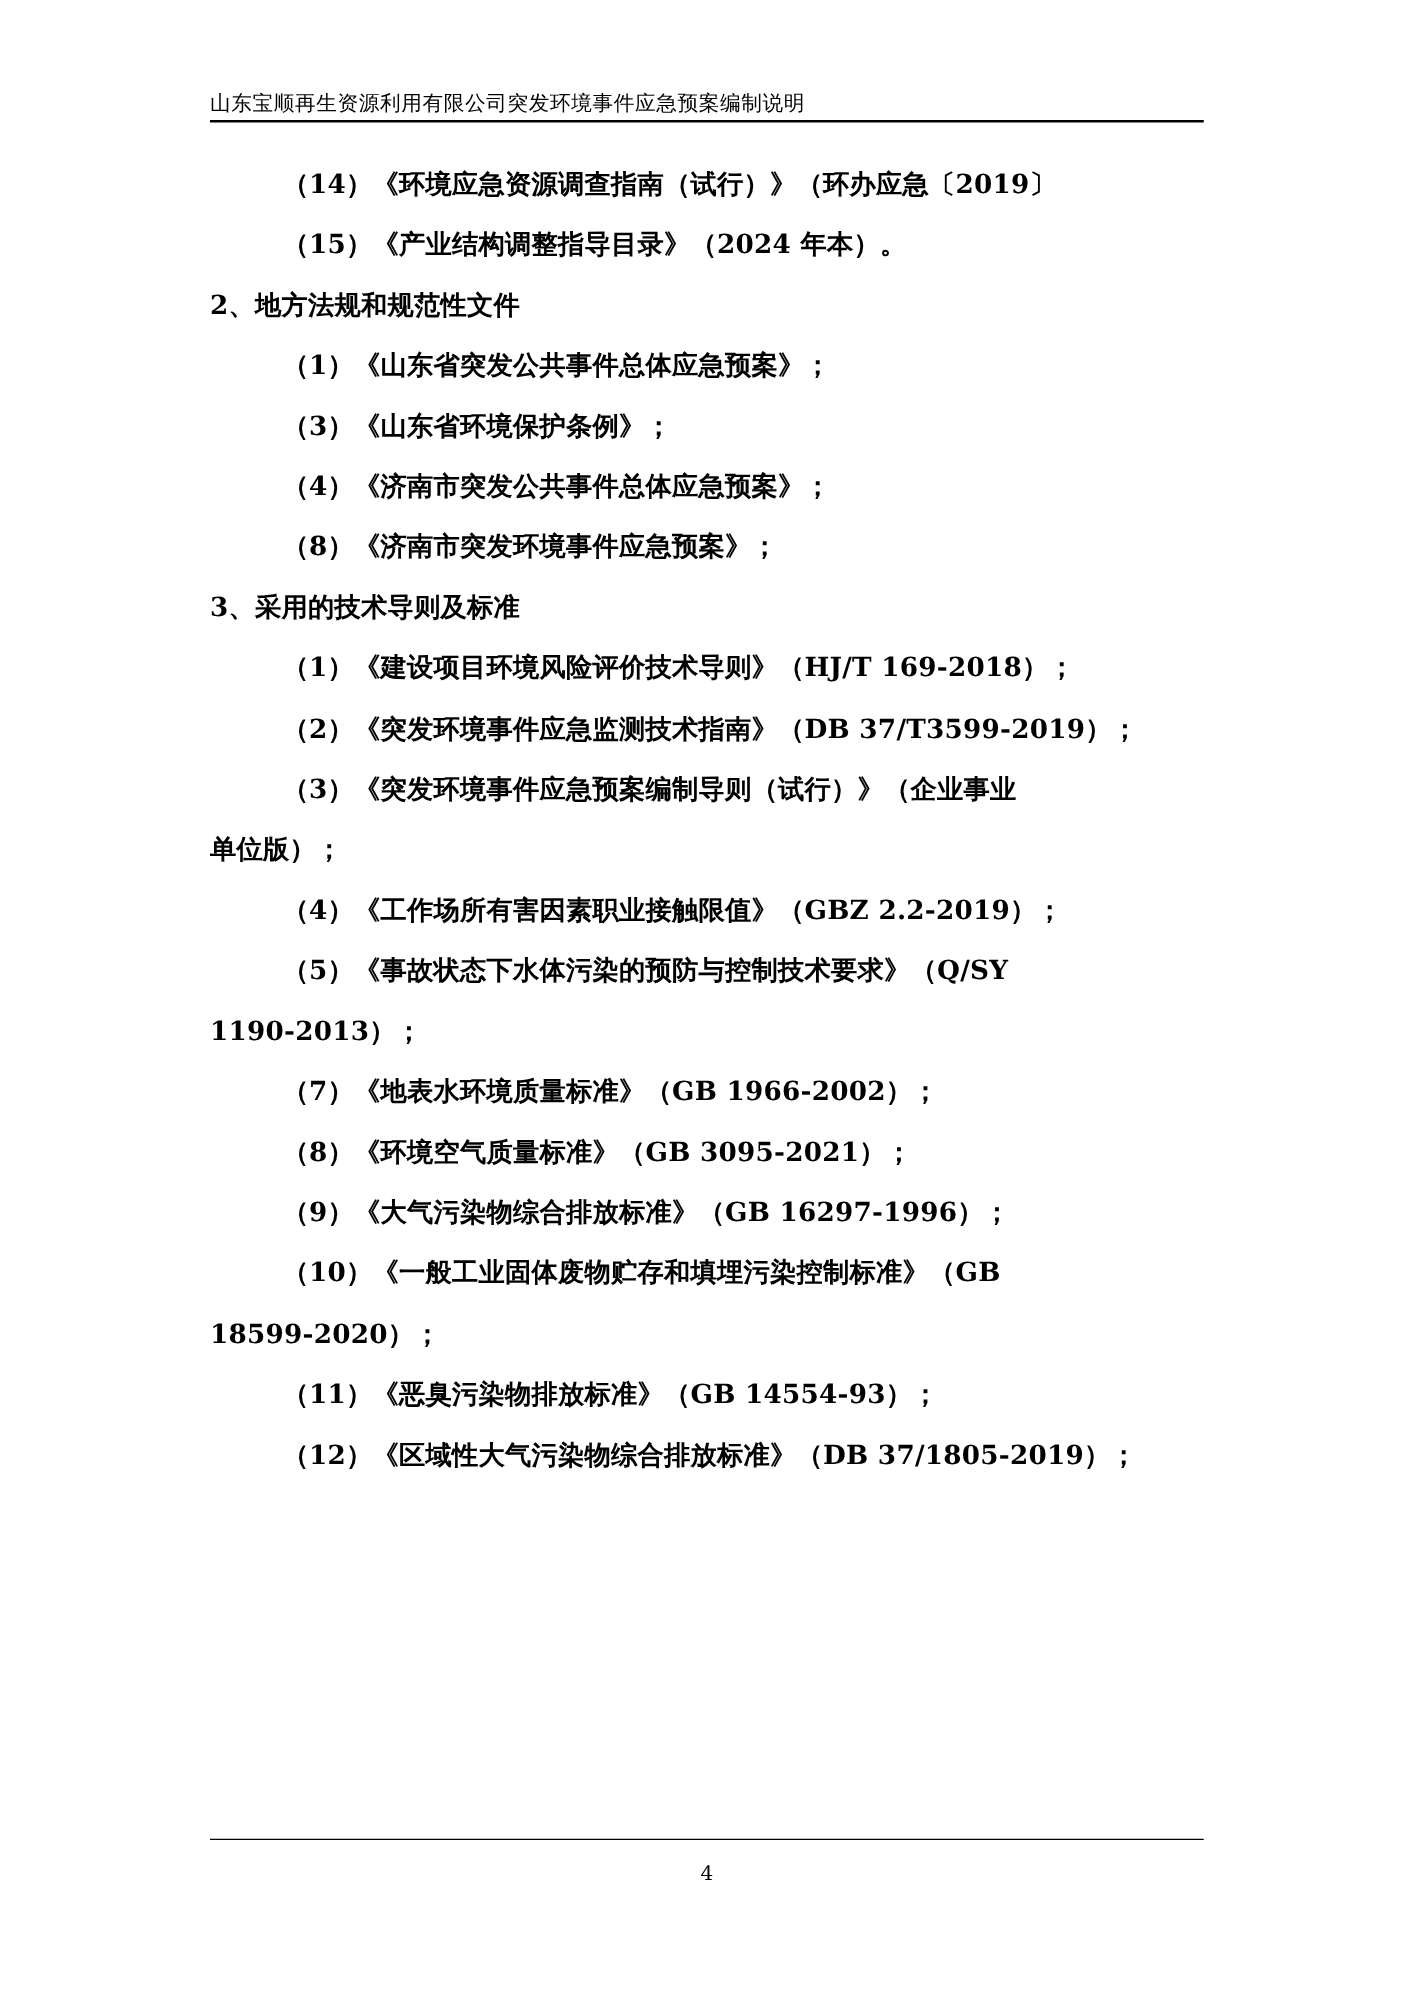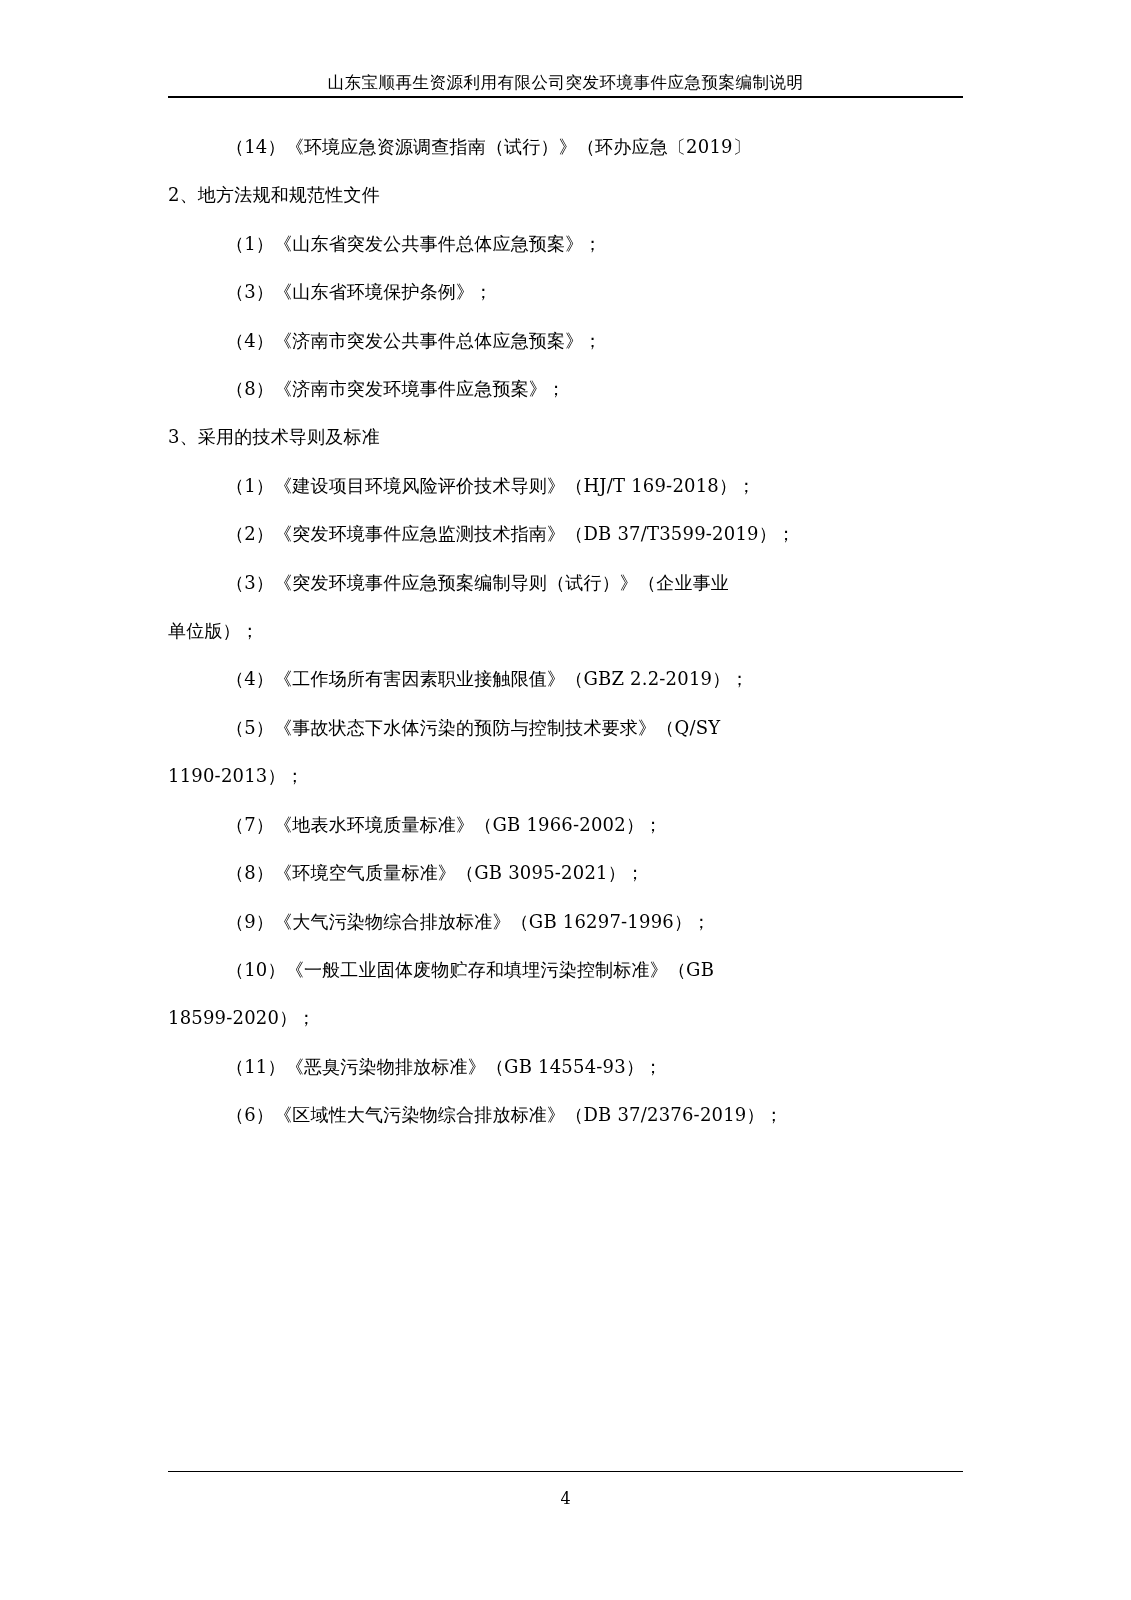--- a/index.html
+++ b/index.html
@@ -20,44 +20,44 @@
     width: 1131px;
     height: 1600px;
     box-sizing: border-box;
     padding: 0;
   }
   .header {
     position: absolute;
     top: 72px;
     left: 168px;
     width: 795px;
-    text-align: center;
     font-size: 16.5px;
     letter-spacing: 0.5px;
     font-family: "DejaVu Serif", "Liberation Serif", serif;
     white-space: nowrap;
   }
   .header-rule {
     position: absolute;
     top: 96px;
     left: 168px;
     width: 795px;
     border-top: 2.2px solid #000;
   }
   .content {
     position: absolute;
     top: 123px;
     left: 168px;
     width: 800px;
   }
   .line {
-    font-size: 18px;
+    font-size: 21px;
     line-height: 48.4px;
     letter-spacing: 0.2px;
     white-space: nowrap;
+    font-weight: bold;
   }
   .indent {
     text-indent: 58px;
   }
   .noindent {
     text-indent: 0;
   }
   .sec {
     text-indent: 0px;
     padding-left: 0px;
@@ -82,38 +82,39 @@
 </head>
 <body>
 
 <div class="page">
 
   <div class="header">山东宝顺再生资源利用有限公司突发环境事件应急预案编制说明</div>
   <div class="header-rule"></div>
 
   <div class="content">
     <div class="line indent">（14）《环境应急资源调查指南（试行）》（环办应急〔2019〕</div>
+    <div class="line indent">（15）《产业结构调整指导目录》（2024 年本）。</div>
     <div class="line sec">2、地方法规和规范性文件</div>
     <div class="line indent">（1）《山东省突发公共事件总体应急预案》；</div>
     <div class="line indent">（3）《山东省环境保护条例》；</div>
     <div class="line indent">（4）《济南市突发公共事件总体应急预案》；</div>
     <div class="line indent">（8）《济南市突发环境事件应急预案》；</div>
     <div class="line sec">3、采用的技术导则及标准</div>
     <div class="line indent">（1）《建设项目环境风险评价技术导则》（HJ/T 169-2018）；</div>
     <div class="line indent">（2）《突发环境事件应急监测技术指南》（DB 37/T3599-2019）；</div>
     <div class="line indent">（3）《突发环境事件应急预案编制导则（试行）》（企业事业</div>
     <div class="line noindent">单位版）；</div>
     <div class="line indent">（4）《工作场所有害因素职业接触限值》（GBZ 2.2-2019）；</div>
     <div class="line indent">（5）《事故状态下水体污染的预防与控制技术要求》（Q/SY</div>
     <div class="line noindent">1190-2013）；</div>
     <div class="line indent">（7）《地表水环境质量标准》（GB 1966-2002）；</div>
     <div class="line indent">（8）《环境空气质量标准》（GB 3095-2021）；</div>
     <div class="line indent">（9）《大气污染物综合排放标准》（GB 16297-1996）；</div>
     <div class="line indent">（10）《一般工业固体废物贮存和填埋污染控制标准》（GB</div>
     <div class="line noindent">18599-2020）；</div>
     <div class="line indent">（11）《恶臭污染物排放标准》（GB 14554-93）；</div>
-    <div class="line indent">（6）《区域性大气污染物综合排放标准》（DB 37/2376-2019）；</div>
+    <div class="line indent">（12）《区域性大气污染物综合排放标准》（DB 37/1805-2019）；</div>
   </div>
 
   <div class="footer-rule"></div>
   <div class="page-number">4</div>
 
 </div>
 
 </body></html>

